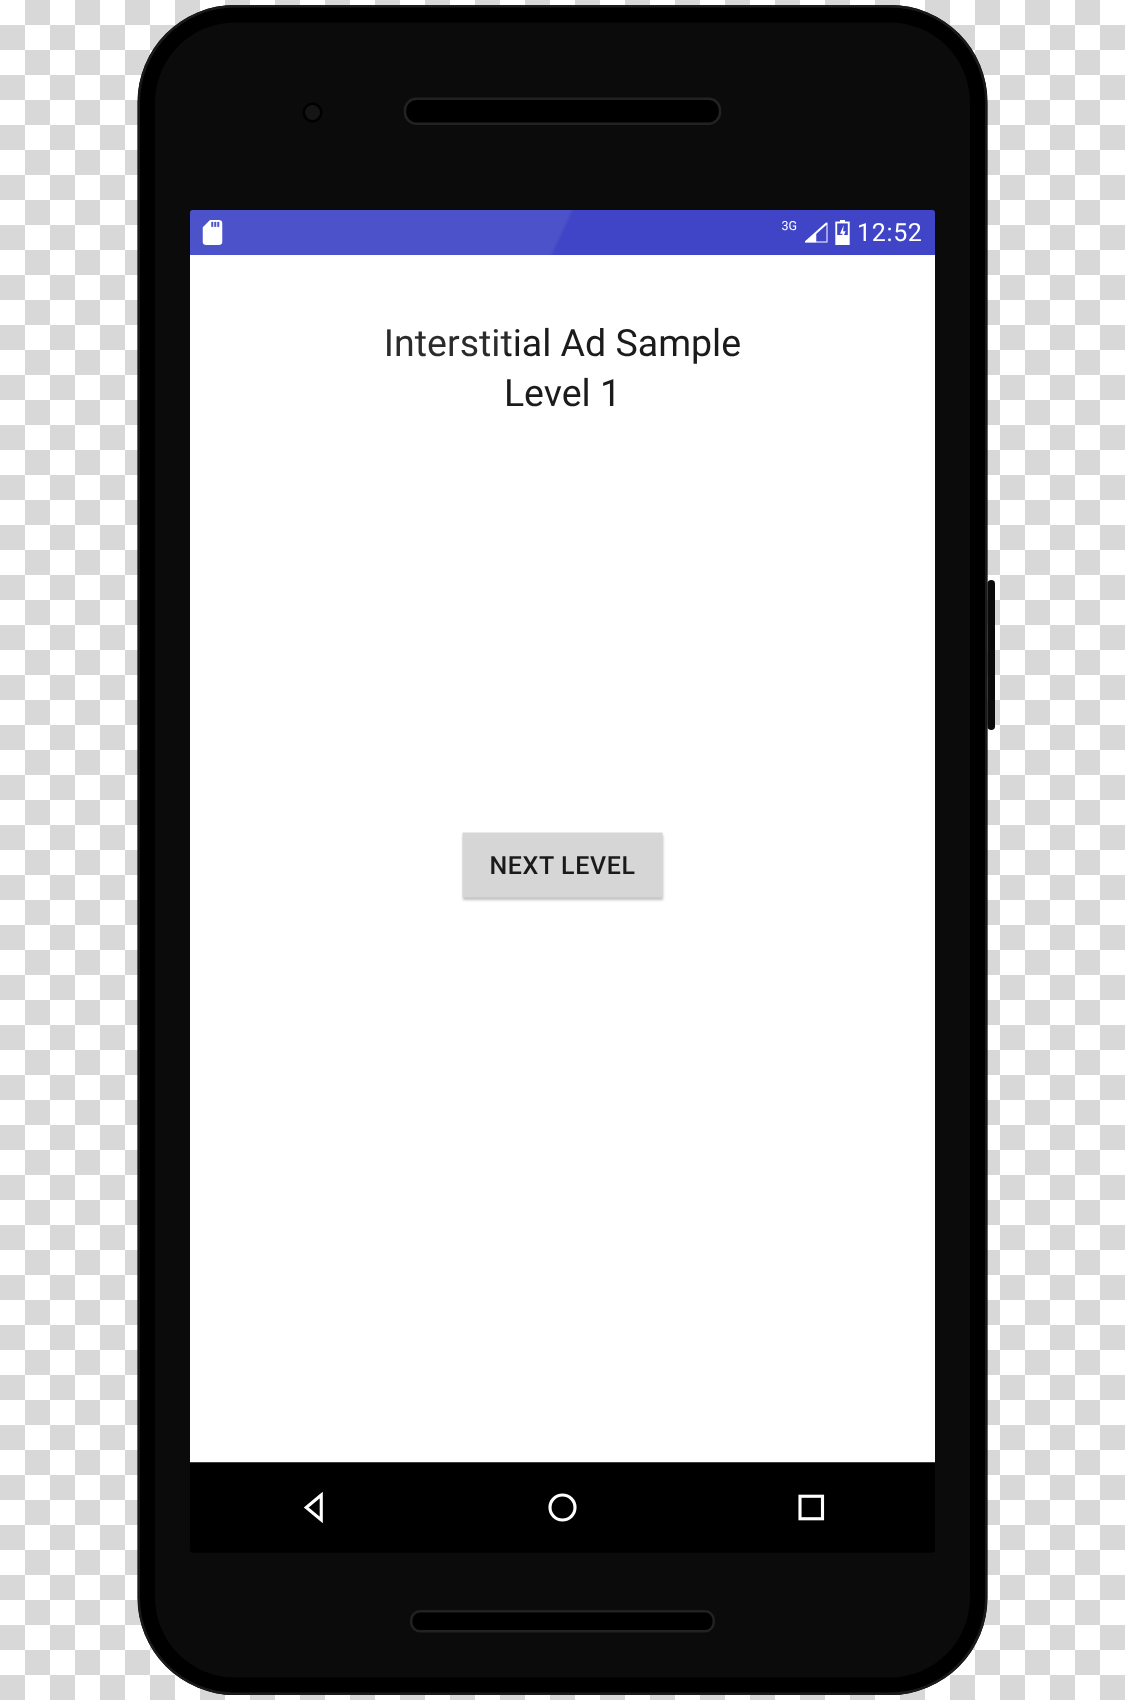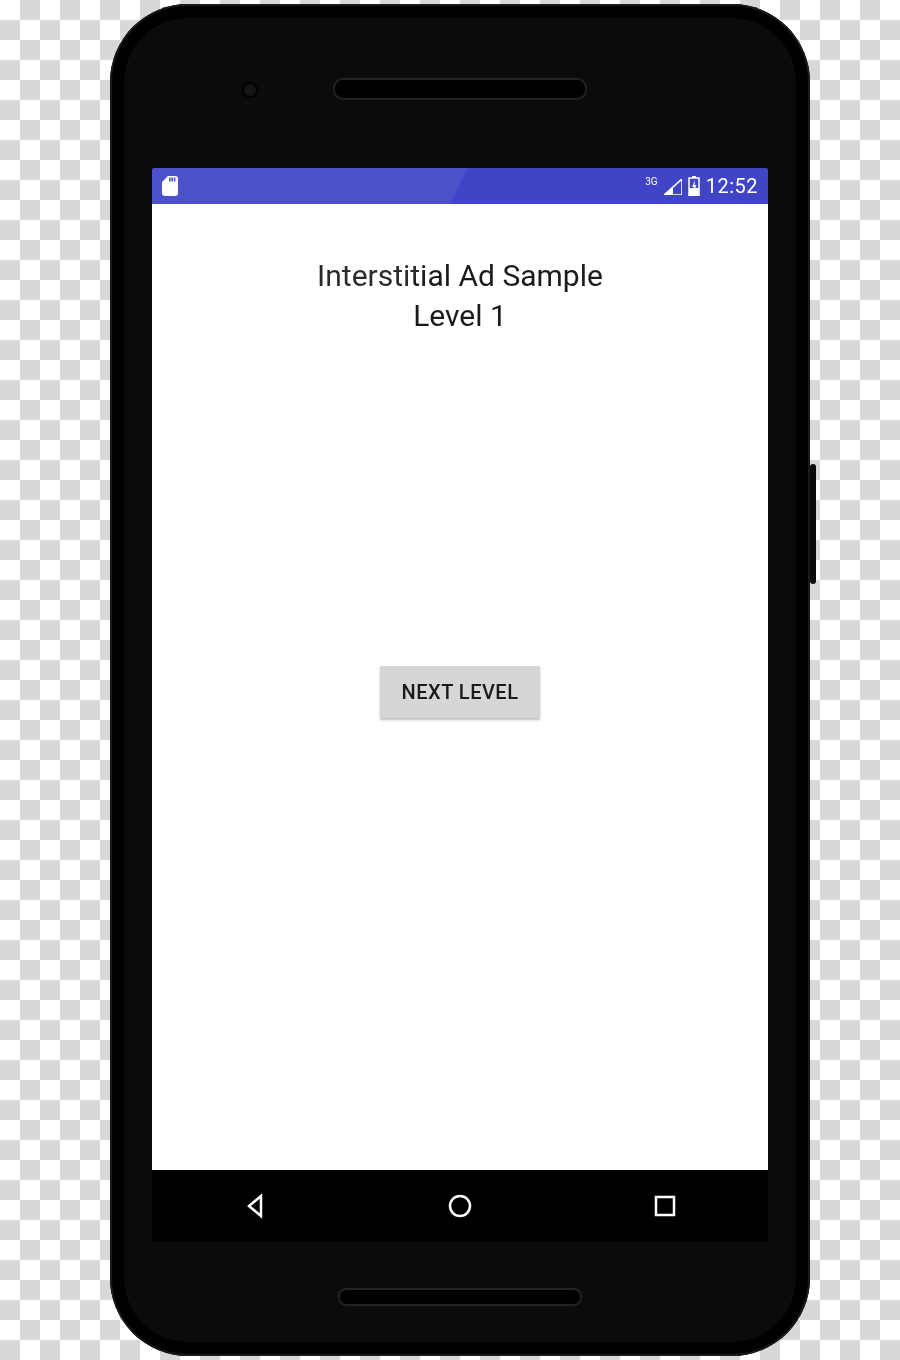--- a/index.html
+++ b/index.html
@@ -9,21 +9,21 @@
     background-image:
       linear-gradient(45deg,#d8d8d8 25%,transparent 25%,transparent 75%,#d8d8d8 75%),
       linear-gradient(45deg,#d8d8d8 25%,transparent 25%,transparent 75%,#d8d8d8 75%);
     background-size:40px 40px;
     background-position:0 0,20px 20px;
     background-color:#ffffff;
   }
   
   .phone{
     position:absolute;left:110px;top:4px;width:680px;height:1352px;
-    background:#000;border-radius:78px;box-shadow:0 0 0 2px #1a1a1a inset;padding-left:20px;
+    background:#000;border-radius:78px;box-shadow:0 0 0 2px #1a1a1a inset;
   }
   .phone-inner{
     position:absolute;left:14px;top:14px;right:14px;bottom:14px;
     background:#0b0b0b;border-radius:64px;overflow:hidden;
   }
   
   .earpiece{
     position:absolute;top:60px;left:50%;transform:translateX(-50%);
     width:250px;height:18px;background:#000;border:2px solid #222;border-radius:10px;
   }

